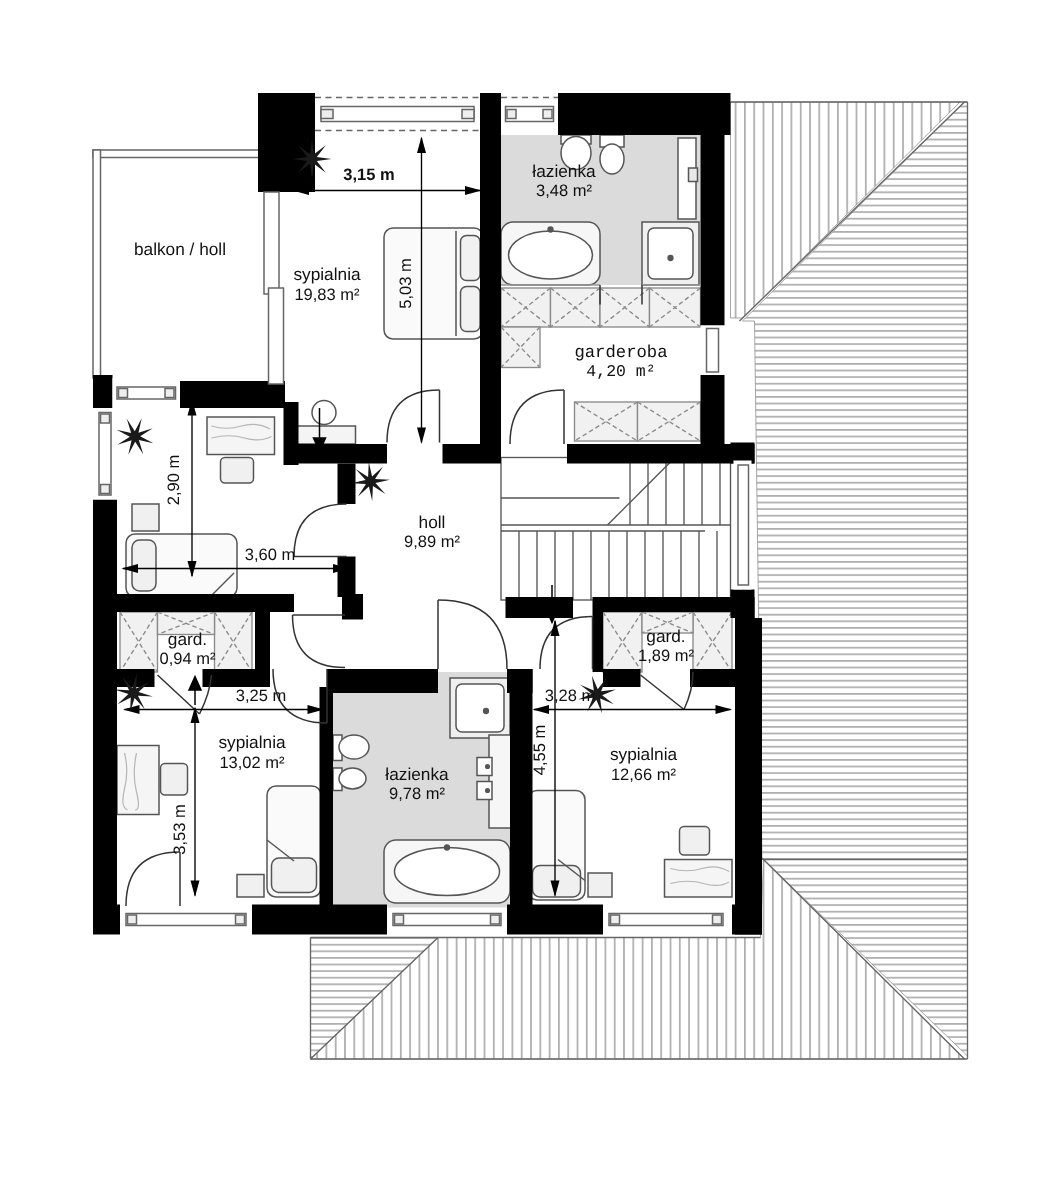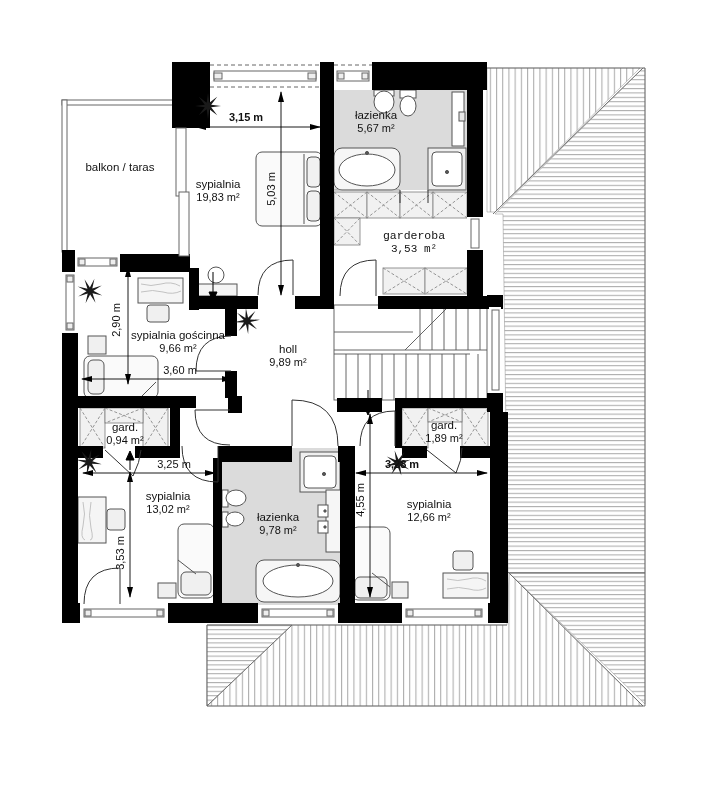--- a/index.html
+++ b/index.html
@@ -400,37 +400,33 @@
     <g transform="translate(89,462) rotate(10)">
           <path d="M13,0 L3.2,1.3 L9.2,9.2 L1.3,3.2 L0,13 L-1.3,3.2 L-9.2,9.2 L-3.2,1.3 L-13,0 L-3.2,-1.3 L-9.2,-9.2 L-1.3,-3.2 L0,-13 L1.3,-3.2 L9.2,-9.2 L3.2,-1.3 Z"></path>
         </g>
     <g transform="translate(398,463) rotate(30)">
           <path d="M13,0 L3.2,1.3 L9.2,9.2 L1.3,3.2 L0,13 L-1.3,3.2 L-9.2,9.2 L-3.2,1.3 L-13,0 L-3.2,-1.3 L-9.2,-9.2 L-1.3,-3.2 L0,-13 L1.3,-3.2 L9.2,-9.2 L3.2,-1.3 Z"></path>
         </g>
   </g>
 </svg>
 
 <div class="rlabel" style="left:120px;top:167px;">
-  <div>balkon / taras</div>
+  <div>balkon / holl</div>
 </div>
 <div class="rlabel" style="left:218px;top:191px;">
   <div>sypialnia</div>
   <div class="area">19,83 m²</div>
 </div>
 <div class="rlabel" style="left:376px;top:122px;">
   <div>łazienka</div>
-  <div class="area">5,67 m²</div>
+  <div class="area">3,48 m²</div>
 </div>
 <div class="rlabel" style="left:414px;top:243px;font-family:Liberation Mono, monospace;">
   <div>garderoba</div>
-  <div class="area">3,53 m²</div>
-</div>
-<div class="rlabel" style="left:178px;top:342px;">
-  <div>sypialnia gościnna</div>
-  <div class="area">9,66 m²</div>
+  <div class="area">4,20 m²</div>
 </div>
 <div class="rlabel" style="left:288px;top:356px;">
   <div>holl</div>
   <div class="area">9,89 m²</div>
 </div>
 <div class="rlabel" style="left:125px;top:434px;">
   <div>gard.</div>
   <div class="area">0,94 m²</div>
 </div>
 <div class="rlabel" style="left:444px;top:432px;">
@@ -448,17 +444,17 @@
 <div class="rlabel" style="left:429px;top:511px;">
   <div>sypialnia</div>
   <div class="area">12,66 m²</div>
 </div>
 
 <div class="dlabel" style="left:246px;top:117px;font-weight:bold;">3,15 m</div>
 <div class="dlabel v" style="left:271px;top:189px;">5,03 m</div>
 <div class="dlabel v" style="left:116px;top:320px;">2,90 m</div>
 <div class="dlabel" style="left:180px;top:370px;">3,60 m</div>
 <div class="dlabel" style="left:174px;top:464px;">3,25 m</div>
-<div class="dlabel" style="left:402px;top:464px;font-weight:bold;">3,28 m</div>
+<div class="dlabel" style="left:380px;top:464px;">3,28 m</div>
 <div class="dlabel v" style="left:360px;top:500px;">4,55 m</div>
 <div class="dlabel v" style="left:120px;top:553px;">3,53 m</div>
 
 </div>
 
 </body></html>

